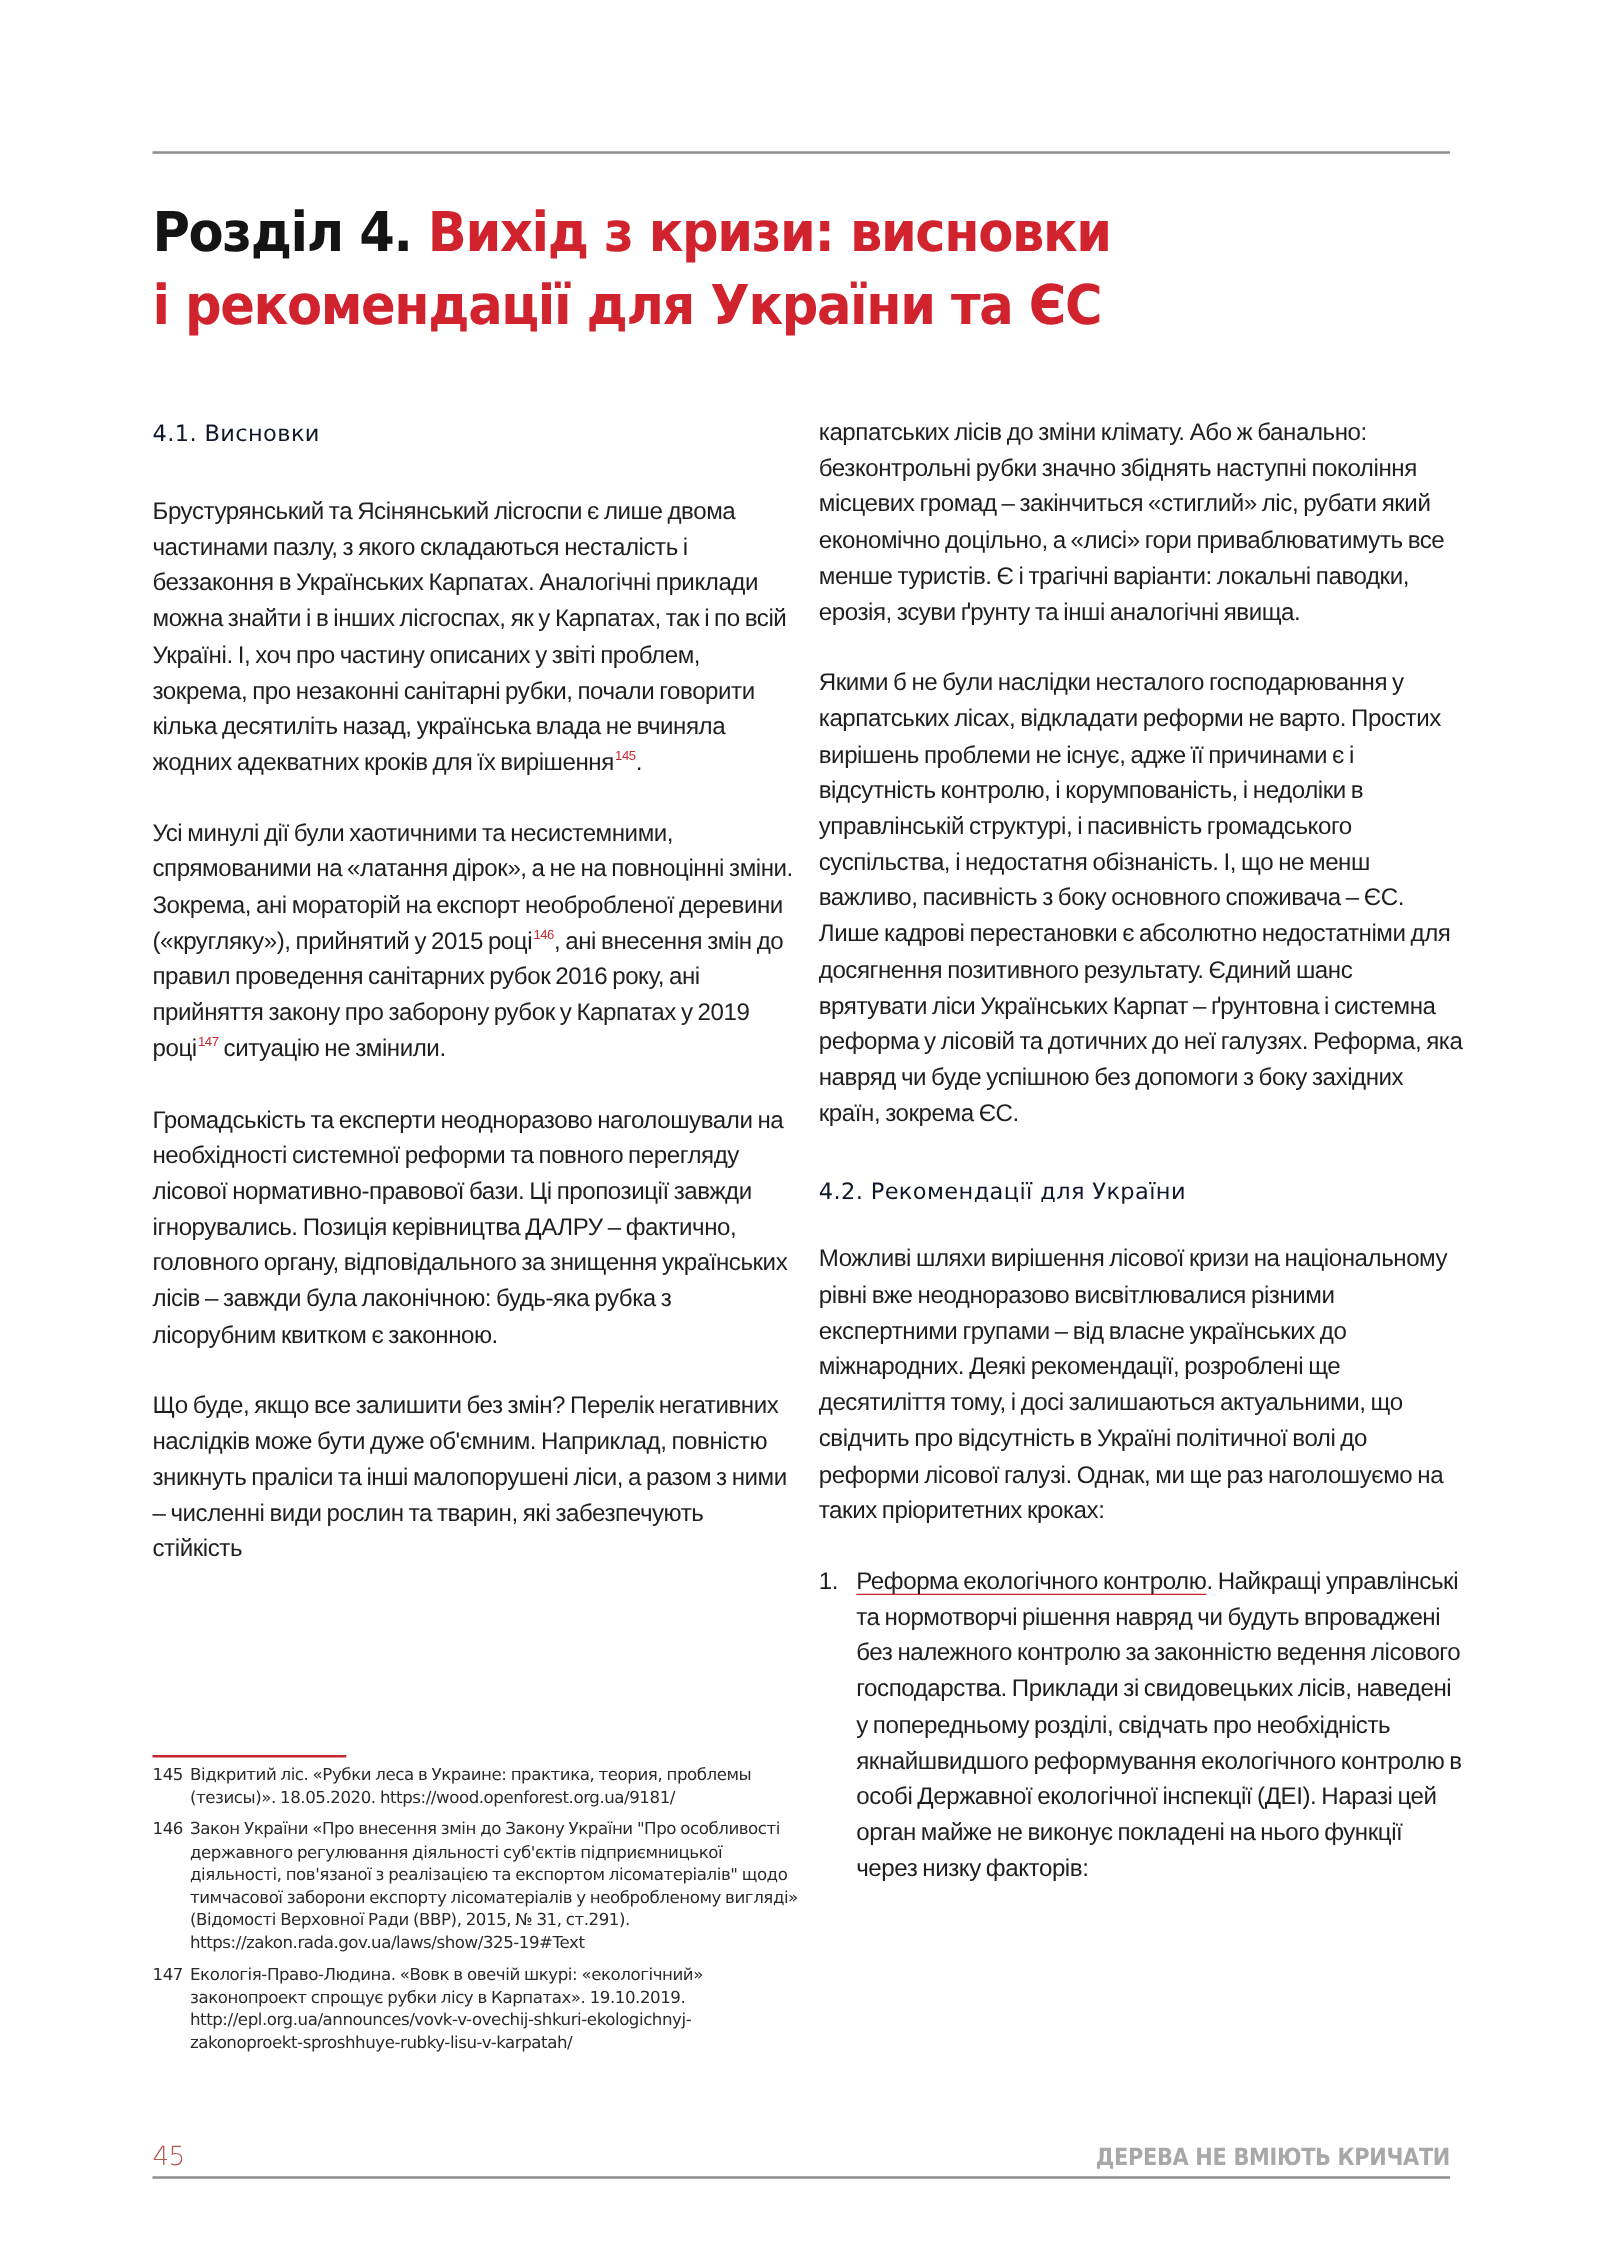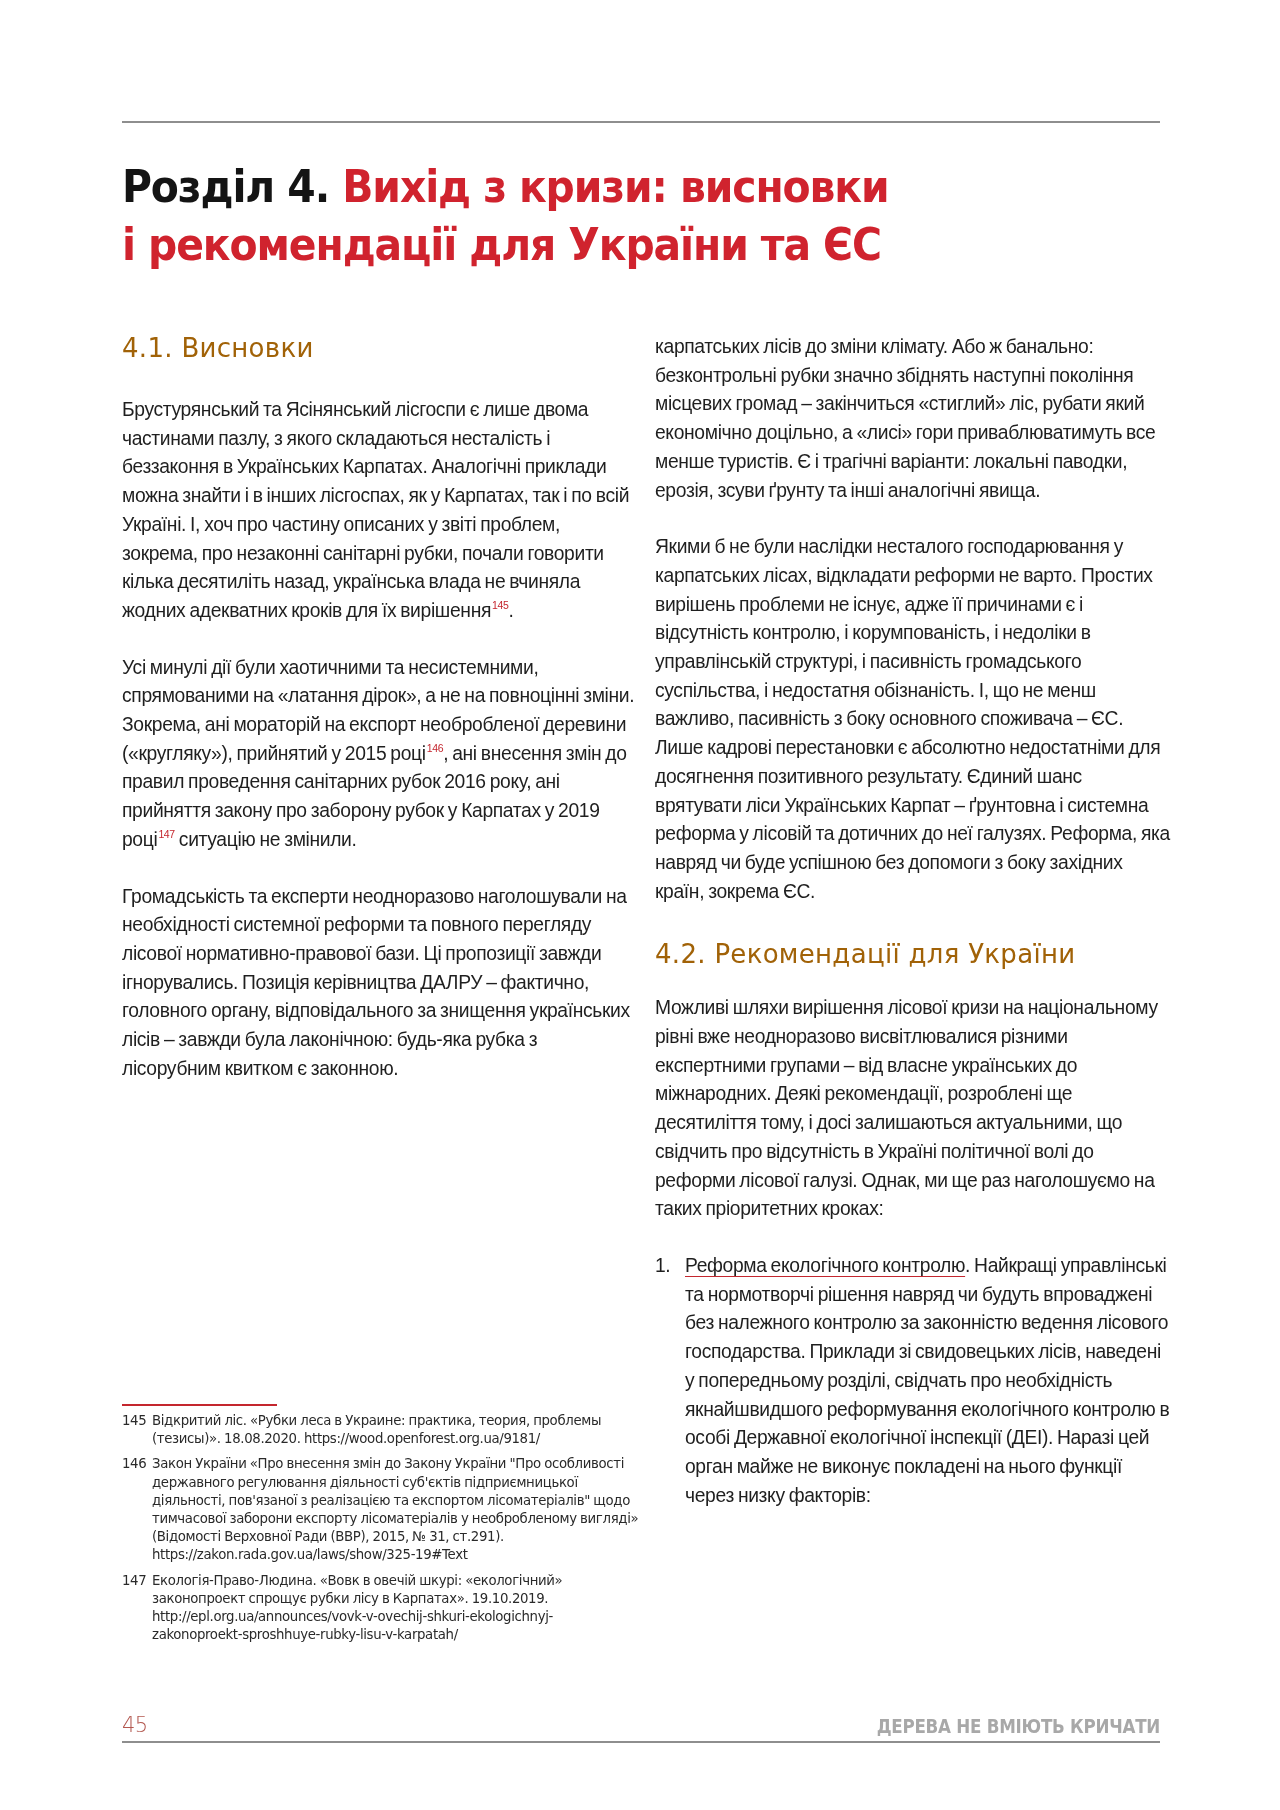--- a/index.html
+++ b/index.html
@@ -11,21 +11,21 @@
   .chapter-title { position: absolute; left: 122px; top: 158px; width: 1040px;
     font-family: "DejaVu Sans", sans-serif; font-weight: bold; font-size: 44px; line-height: 58px;
     letter-spacing: -1.2px; transform: scaleX(0.93); transform-origin: left top; }
   .chapter-title .black { color: #141414; }
   .chapter-title .red { color: #d0232e; }
 
   .col { position: absolute; top: 330px; width: 515px; }
   .col-left { left: 122px; }
   .col-right { left: 655px; }
 
-  .section-heading { font-family: "DejaVu Sans", sans-serif; font-weight: normal; font-size: 26px; color: #a16207;
+  .section-heading { font-family: "DejaVu Sans", sans-serif; font-weight: normal; font-size: 18px; color: #0f172a;
     line-height: 36px; letter-spacing: 0.3px; }
 
   .para { font-family: Liberation Sans, sans-serif; font-size: 19.3px; line-height: 28.7px; color: #1f1f1f;
     letter-spacing: -0.35px; word-spacing: -1px; }
   .para + .para { margin-top: 28px; }
   sup.fn { font-size: 10.5px; color: #c4262e; vertical-align: 8px; line-height: 0; margin-left: 1px; }
 
   .list { list-style: none; }
   .list-item { display: flex; }
   .list-num { width: 30px; flex: 0 0 30px; }
@@ -62,27 +62,28 @@
   <p class="para">
     <span>Брустурянський та Ясінянський лісгоспи є лише двома частинами пазлу, з якого складаються несталість і беззаконня в Українських Карпатах. Аналогічні приклади можна знайти і в інших лісгоспах, як у Карпатах, так і по всій Україні. І, хоч про частину описаних у звіті проблем, зокрема, про незаконні санітарні рубки, почали говорити кілька десятиліть назад, українська влада не вчиняла жодних адекватних кроків для їх вирішення</span><sup class="fn">145</sup><span>.</span>
   </p>
 
   <p class="para">
     <span>Усі минулі дії були хаотичними та несистемними, спрямованими на «латання дірок», а не на повноцінні зміни. Зокрема, ані мораторій на експорт необробленої деревини («кругляку»), прийнятий у 2015 році</span><sup class="fn">146</sup><span>, ані внесення змін до правил проведення санітарних рубок 2016 року, ані прийняття закону про заборону рубок у Карпатах у 2019 році</span><sup class="fn">147</sup><span> ситуацію не змінили.</span>
   </p>
 
   <p class="para">Громадськість та експерти неодноразово наголошували на необхідності системної реформи та повного перегляду лісової нормативно-правової бази. Ці пропозиції завжди ігнорувались. Позиція керівництва ДАЛРУ – фактично, головного органу, відповідального за знищення українських лісів – завжди була лаконічною: будь-яка рубка з лісорубним квитком є законною.</p>
 
+  <p class="para">Що буде, якщо все залишити без змін? Перелік негативних наслідків може бути дуже об'ємним. Наприклад, повністю зникнуть праліси та інші малопорушені ліси, а разом з ними – численні види рослин та тварин, які забезпечують стійкість</p>
 </div>
 
 <div class="footnote-rule"></div>
 <div class="footnotes">
   <div class="footnote">
     <span class="num">145</span>
-    <span class="txt">Відкритий ліс. «Рубки леса в Украине: практика, теория, проблемы (тезисы)». 18.08.2020. https://wood.openforest.org.ua/9181/</span>
+    <span class="txt">Відкритий ліс. «Рубки леса в Украине: практика, теория, проблемы (тезисы)». 18.05.2020. https://wood.openforest.org.ua/9181/</span>
   </div>
   <div class="footnote">
     <span class="num">146</span>
     <span class="txt">Закон України «Про внесення змін до Закону України "Про особливості державного регулювання діяльності суб'єктів підприємницької діяльності, пов'язаної з реалізацією та експортом лісоматеріалів" щодо тимчасової заборони експорту лісоматеріалів у необробленому вигляді» (Відомості Верховної Ради (ВВР), 2015, № 31, ст.291). https://zakon.rada.gov.ua/laws/show/325-19#Text</span>
   </div>
   <div class="footnote">
     <span class="num">147</span>
     <span class="txt">Екологія-Право-Людина. «Вовк в овечій шкурі: «екологічний» законопроект спрощує рубки лісу в Карпатах». 19.10.2019. http://epl.org.ua/announces/vovk-v-ovechij-shkuri-ekologichnyj-zakonoproekt-sproshhuye-rubky-lisu-v-karpatah/</span>
   </div>
 </div>

